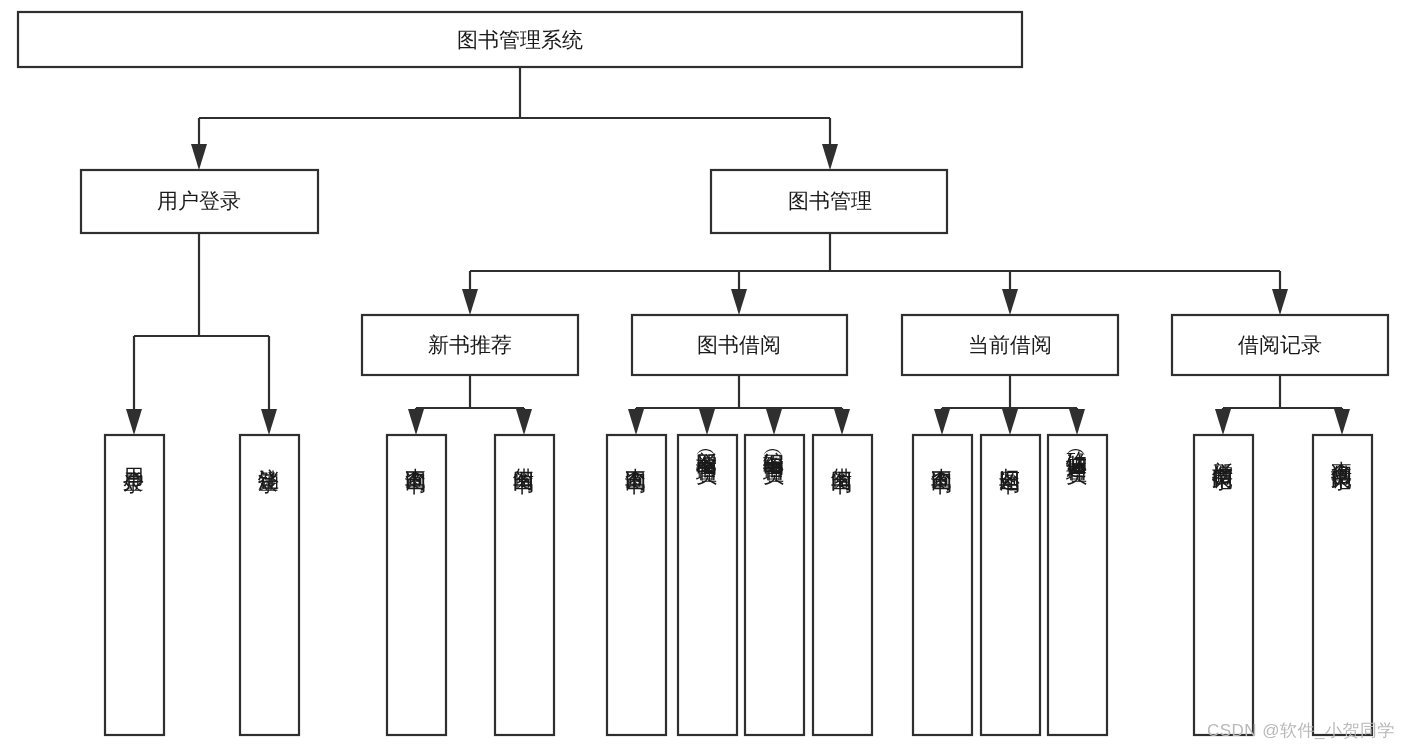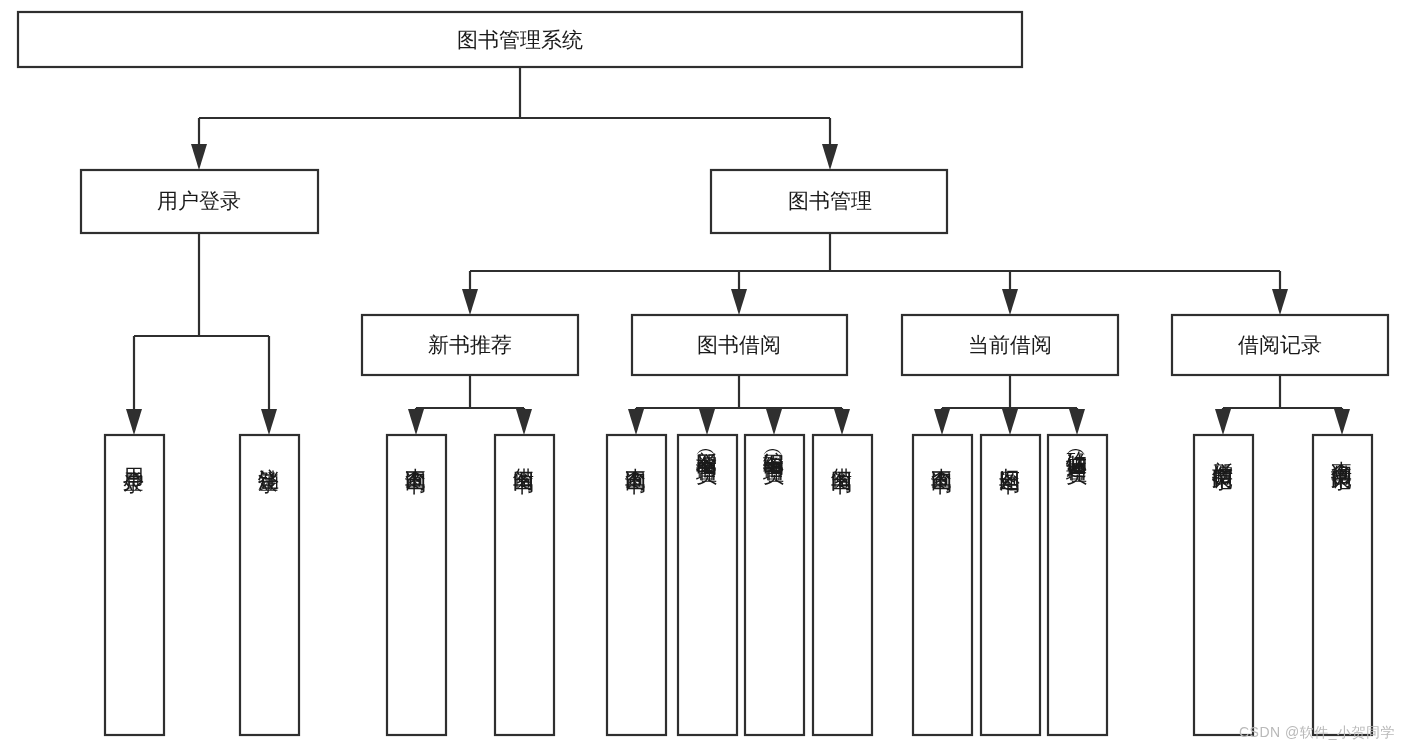--- a/index.html
+++ b/index.html
@@ -57,21 +57,21 @@
     writing-mode: vertical-rl;
     text-orientation: upright;
     text-anchor: middle;
     letter-spacing: 2px;
   }
   .watermark-text {
     position: absolute;
     right: 10px;
     bottom: 5px;
     font-family: "Liberation Sans", "DejaVu Sans", sans-serif;
-    font-size: 14px;
+    font-size: 17px;
     color: #b9b9b9;
     white-space: nowrap;
     letter-spacing: 0.5px;
     user-select: none;
   }
 </style>
 </head>
 <body>
 
 <div id="diagram-root">

